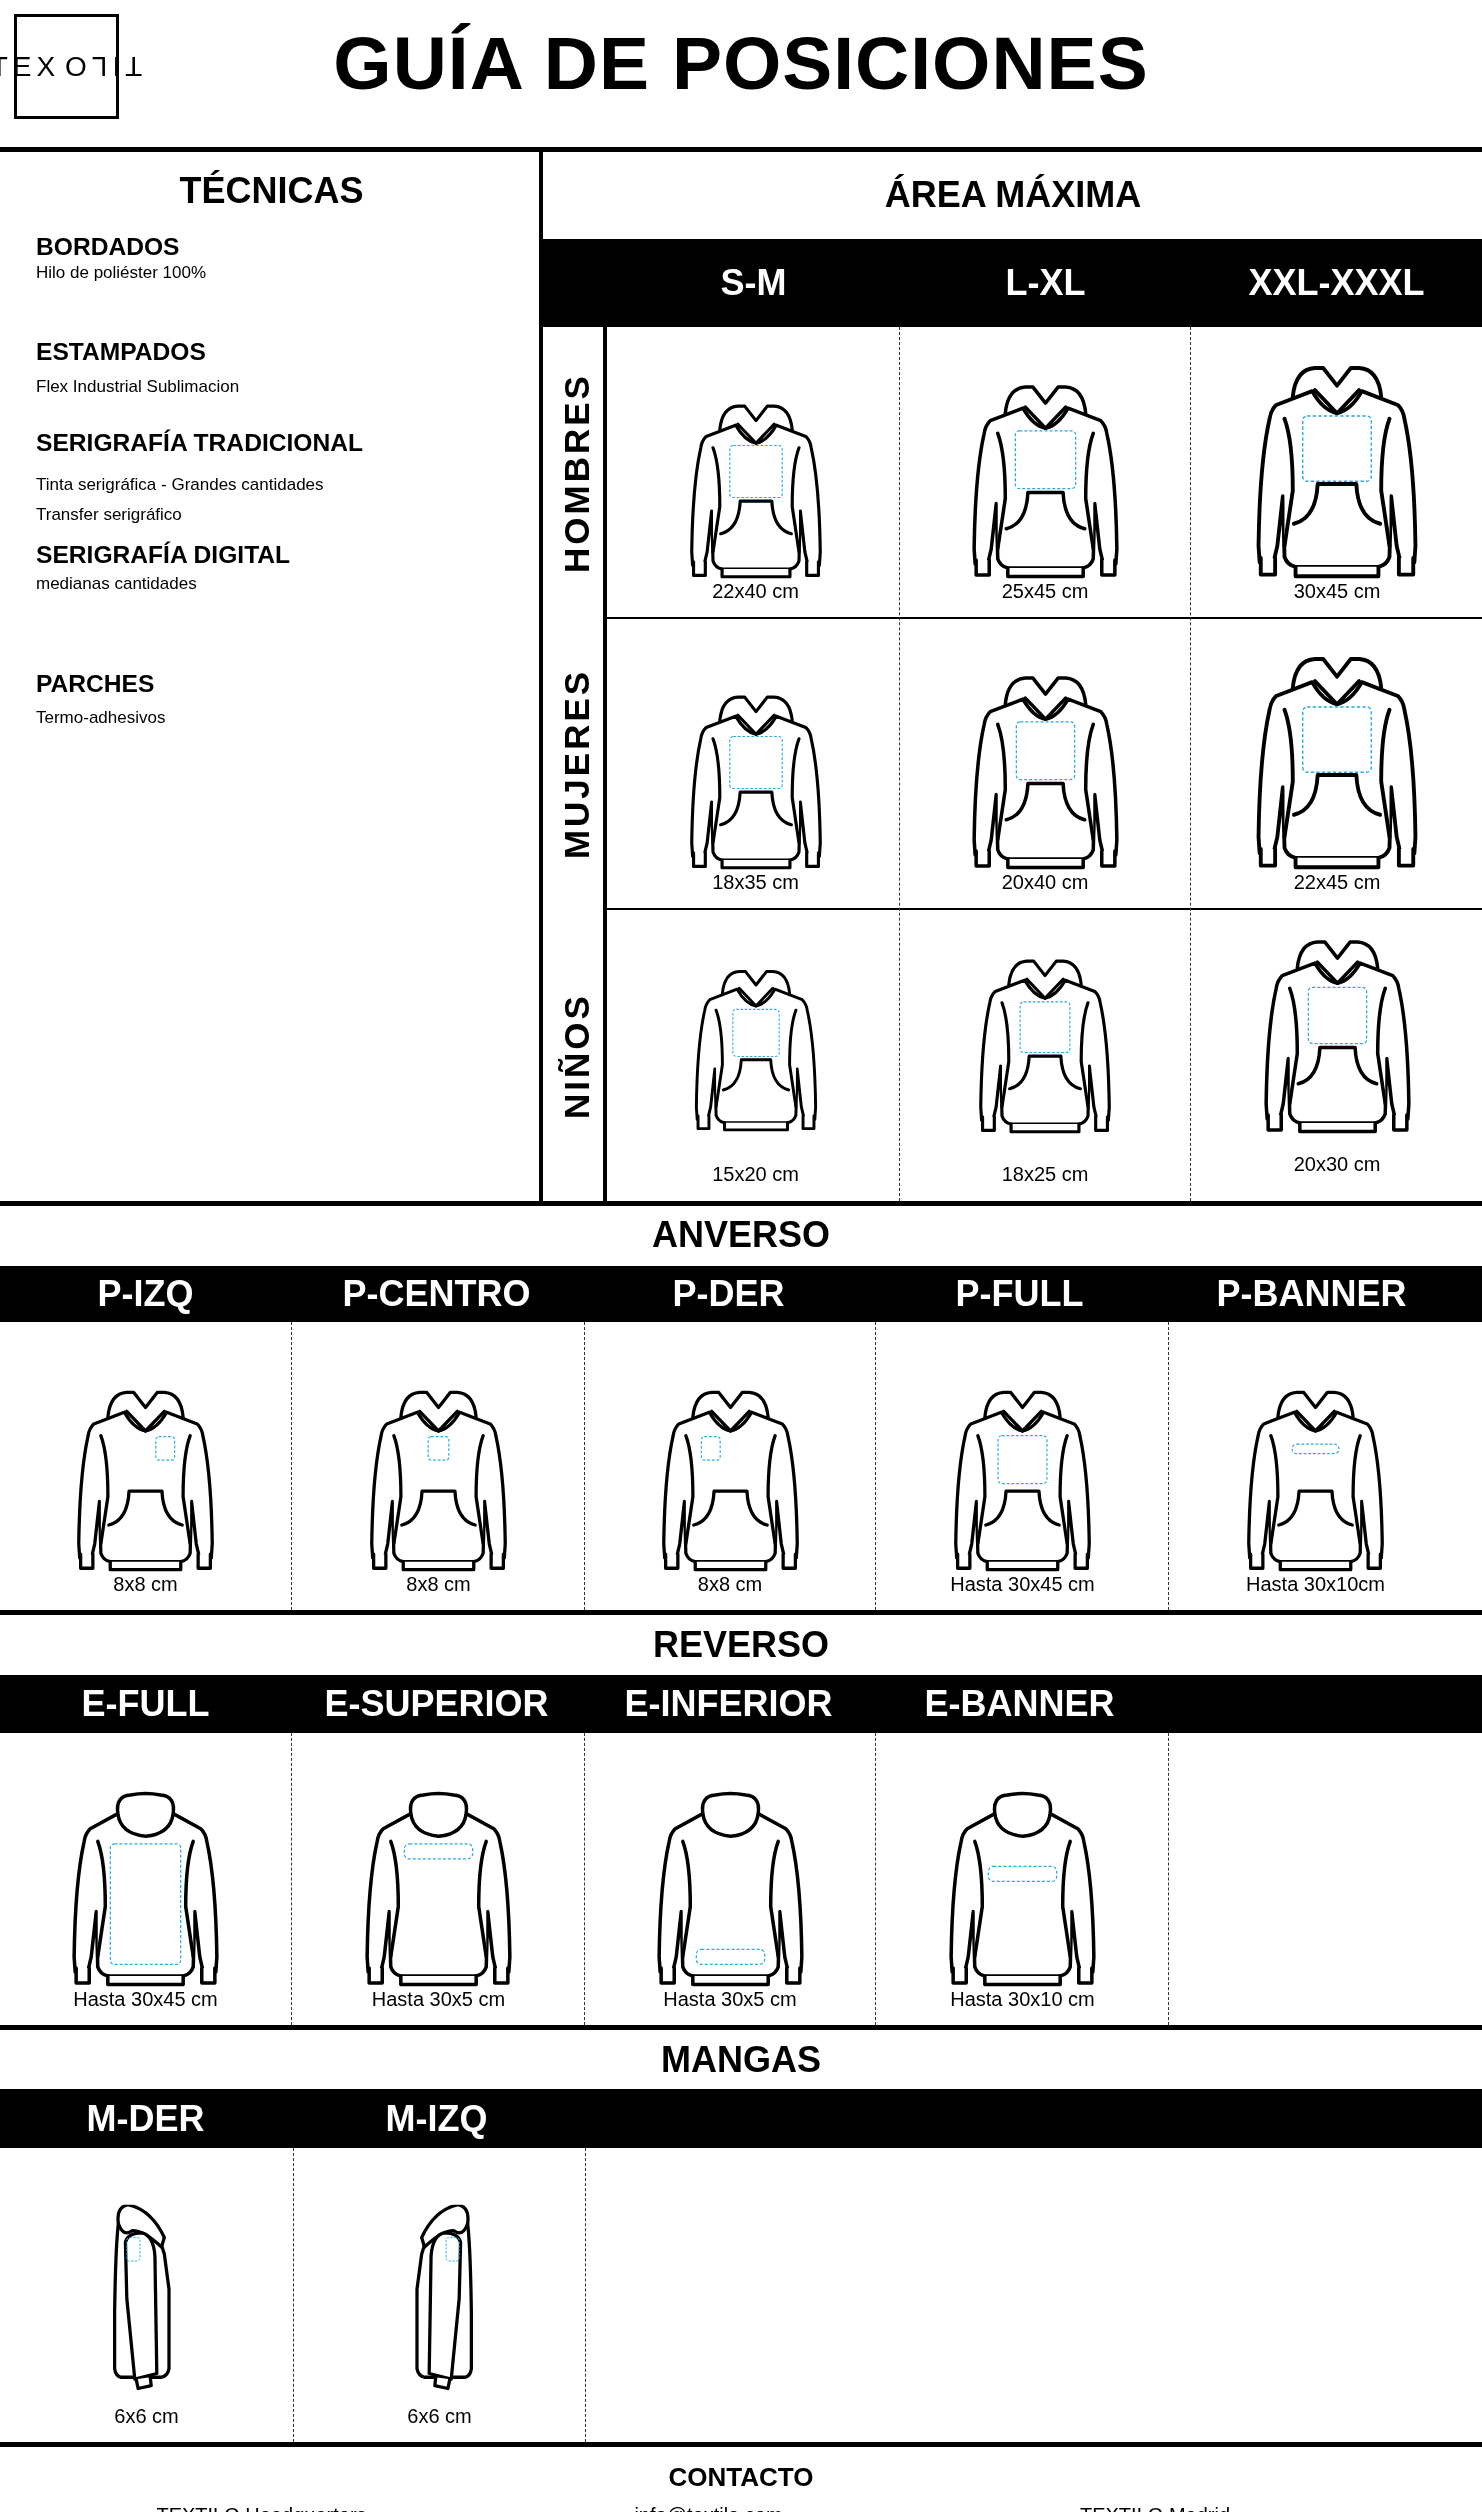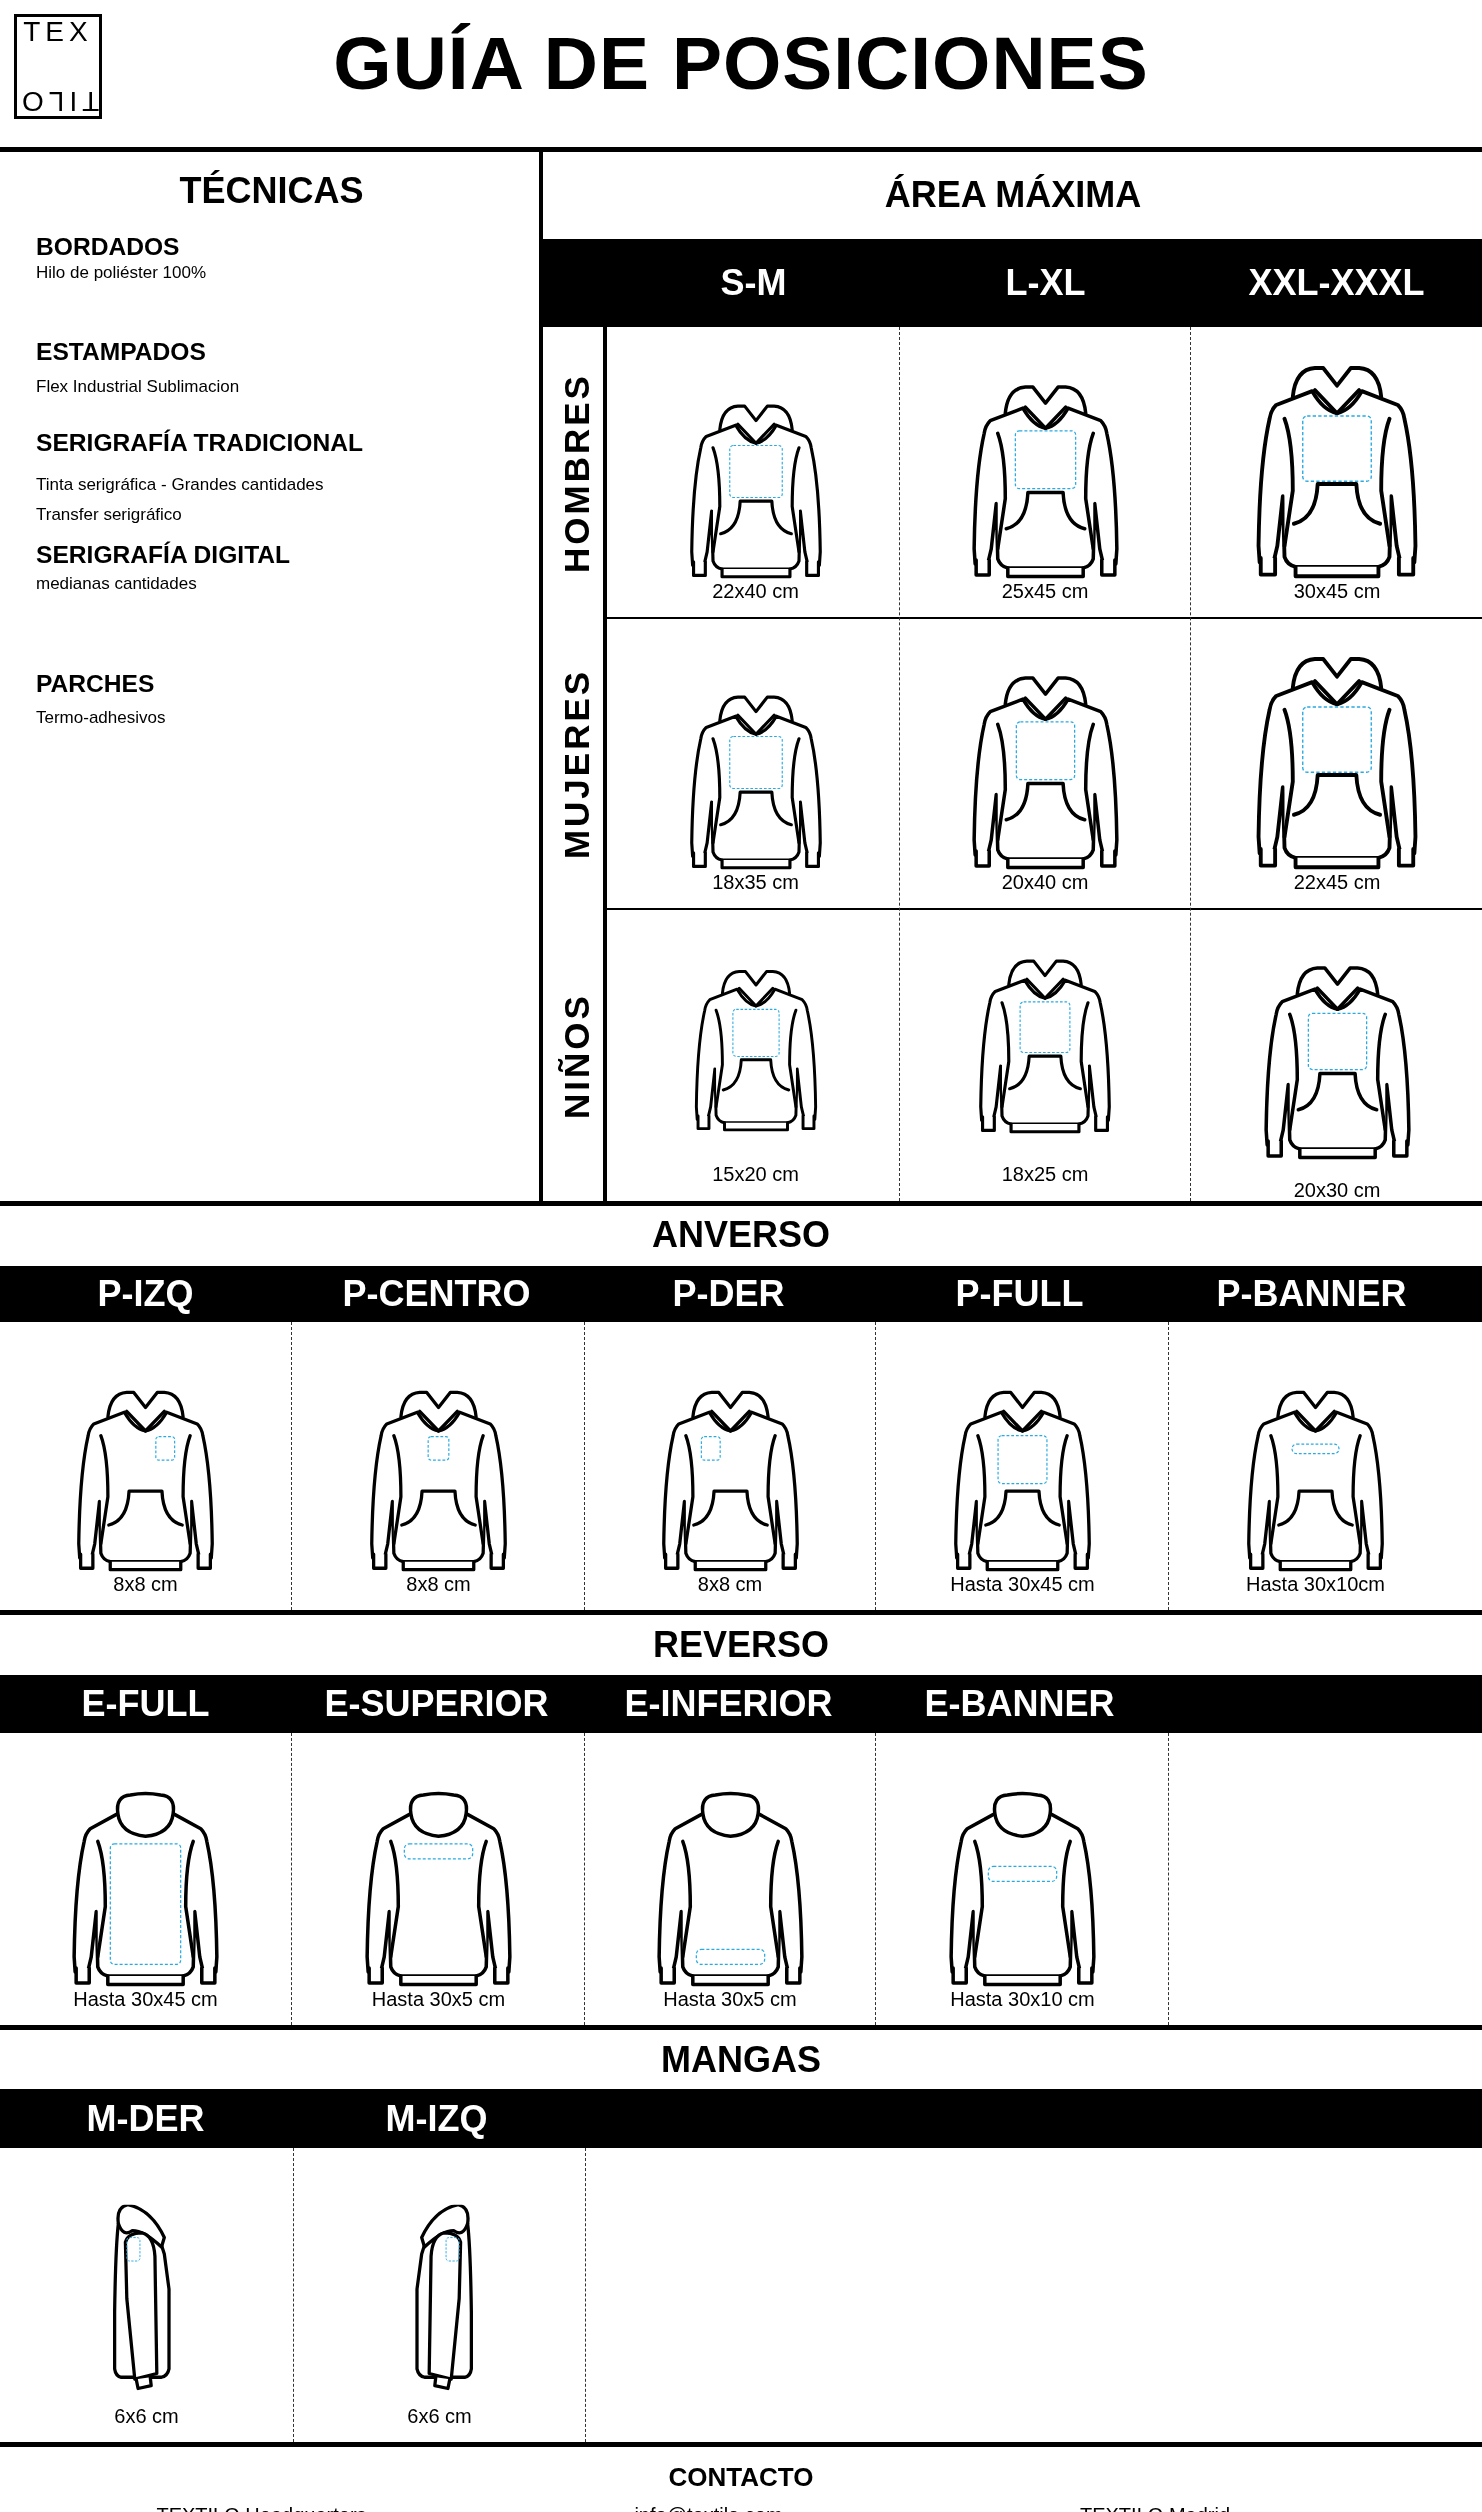--- a/index.html
+++ b/index.html
@@ -1,20 +1,20 @@
 <!DOCTYPE html>
 <html style="font-size:8px"><head>
 <meta charset="utf-8">
 <style>
   *{box-sizing:border-box;margin:0;padding:0}
   body{width:1482px;height:2871px;background:#fff;color:#000;font-family:"Liberation Sans",sans-serif;position:relative;overflow:hidden}
   .abs{position:absolute}
   .hrule{position:absolute;left:0;width:1482px;height:4.5px;background:#000}
   
-  #logo{left:14px;top:14px;width:88px;height:105px;border:3.5px solid #000;display:flex;flex-direction:column;align-items:center;justify-content:space-between;font-size:28px;letter-spacing:5px;line-height:29px}
+  #logo{left:14px;top:14px;width:105px;height:105px;border:3.5px solid #000;display:flex;flex-direction:row;align-items:center;justify-content:center;font-size:28px;letter-spacing:5px;line-height:29px}
   #logo .flip{transform:rotate(180deg)}
   #title{left:0;width:1482px;top:20px;text-align:center;font-size:75px;font-weight:700;letter-spacing:1px}
   
   #leftcol{left:0;top:151px;width:543px;height:1050px;border-right:4.5px solid #000}
   #leftcol h2{position:absolute;left:0;width:543px;top:19px;text-align:center;font-size:36px;font-weight:700}
   .tech{position:absolute;left:36px;width:497px}
   .tech .h{font-size:24.6px;font-weight:700;line-height:29px}
   .tech .d{font-size:17px;line-height:30px}
   
   #areatitle{left:543px;width:940px;top:151px;height:88px;display:flex;align-items:center;justify-content:center;font-size:36px;font-weight:700}
@@ -178,21 +178,21 @@
     </svg>
   <div class="cap">15x20 cm</div>
 </div>
 <div class="cell" style="left:900px;top:910px;width:290px;height:290px">
   <svg width="136" height="181" viewBox="0 0 300 400" style="margin-bottom:28px">
       <use href="#hoodie-front"></use>
       <rect x="95" y="108" width="110" height="112" rx="8" fill="none" stroke="#29ABE2" stroke-width="2.5" stroke-dasharray="6 4"></rect>
     </svg>
   <div class="cap">18x25 cm</div>
 </div>
-<div class="cell" style="left:1192px;top:926px;width:290px;height:290px">
+<div class="cell" style="left:1192px;top:900px;width:290px;height:290px">
   <svg width="151" height="201" viewBox="0 0 300 400" style="margin-bottom:17.6px">
       <use href="#hoodie-front"></use>
       <rect x="92" y="108" width="116" height="112" rx="8" fill="none" stroke="#29ABE2" stroke-width="2.5" stroke-dasharray="6 4"></rect>
     </svg>
   <div class="cap">20x30 cm</div>
 </div>
 
 <div class="hrule" style="top:1201px"></div>
 
 <div class="sectitle" style="top:1205px;height:60px">ANVERSO</div>

